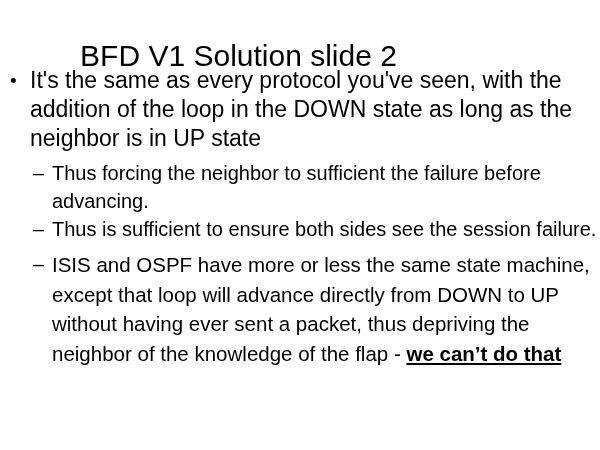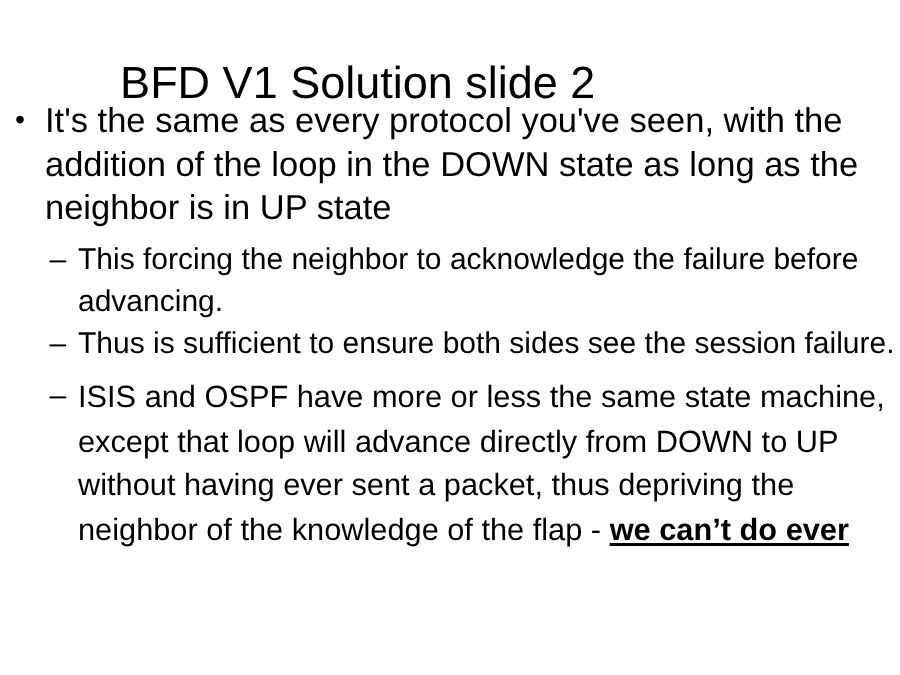--- a/index.html
+++ b/index.html
@@ -105,28 +105,28 @@
 
     <div class="lvl1">
       <span class="marker">•</span>
       <span class="txt">It's the same as every protocol you've seen, with the addition of the loop in the DOWN state as long as the neighbor is in UP state</span>
     </div>
 
     <div class="lvl2-group">
 
       <div class="lvl2">
         <span class="marker">–</span>
-        <span class="txt">This forcing the neighbor to acknowledge the failure before advancing.</span>
+        <span class="txt">Thus forcing the neighbor to sufficient the failure before advancing.</span>
       </div>
 
       <div class="lvl2">
         <span class="marker">–</span>
         <span class="txt">Thus is sufficient to ensure both sides see the session failure.</span>
       </div>
 
       <div class="lvl2 wide">
         <span class="marker">–</span>
-        <span class="txt"><span> ISIS and OSPF have more or less the same state machine, except that loop will advance directly from DOWN to UP without having ever sent a packet, thus depriving the neighbor of the knowledge of the flap - </span><span class="emph">we can’t do ever</span></span>
+        <span class="txt"><span> ISIS and OSPF have more or less the same state machine, except that loop will advance directly from DOWN to UP without having ever sent a packet, thus depriving the neighbor of the knowledge of the flap - </span><span class="emph">we can’t do that</span></span>
       </div>
 
     </div>
   </div>
 </div>
 
 </body></html>

